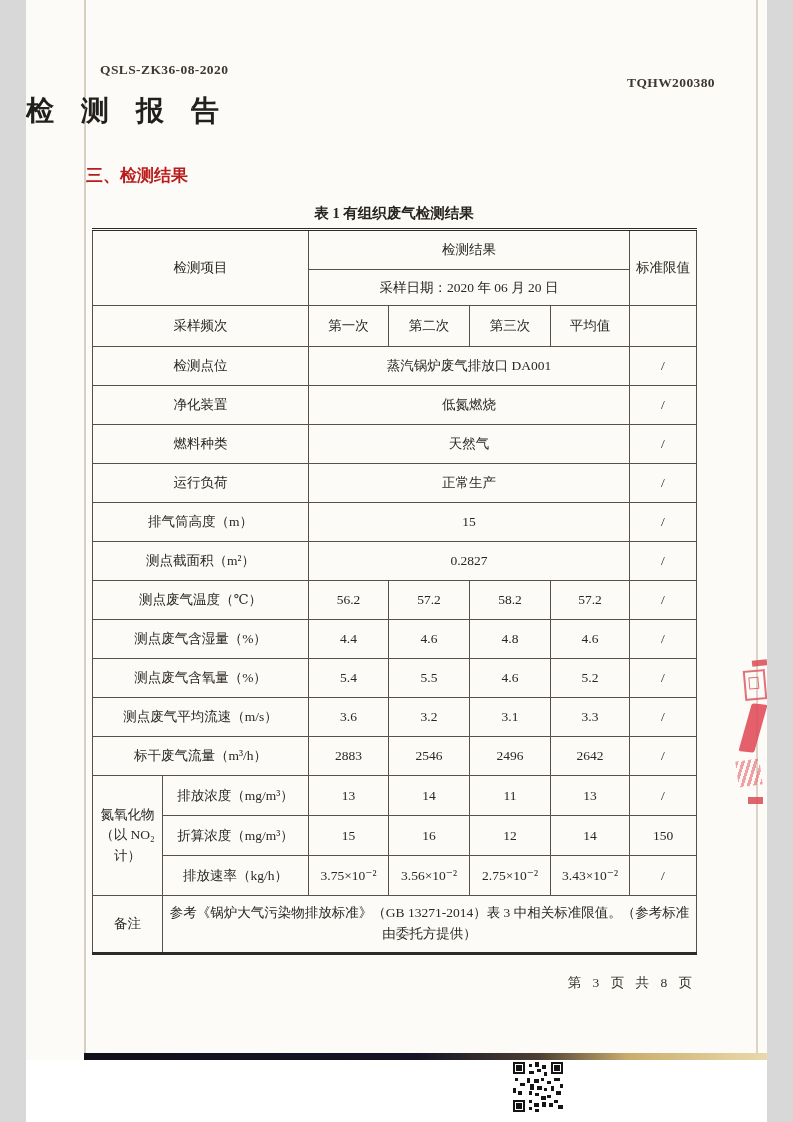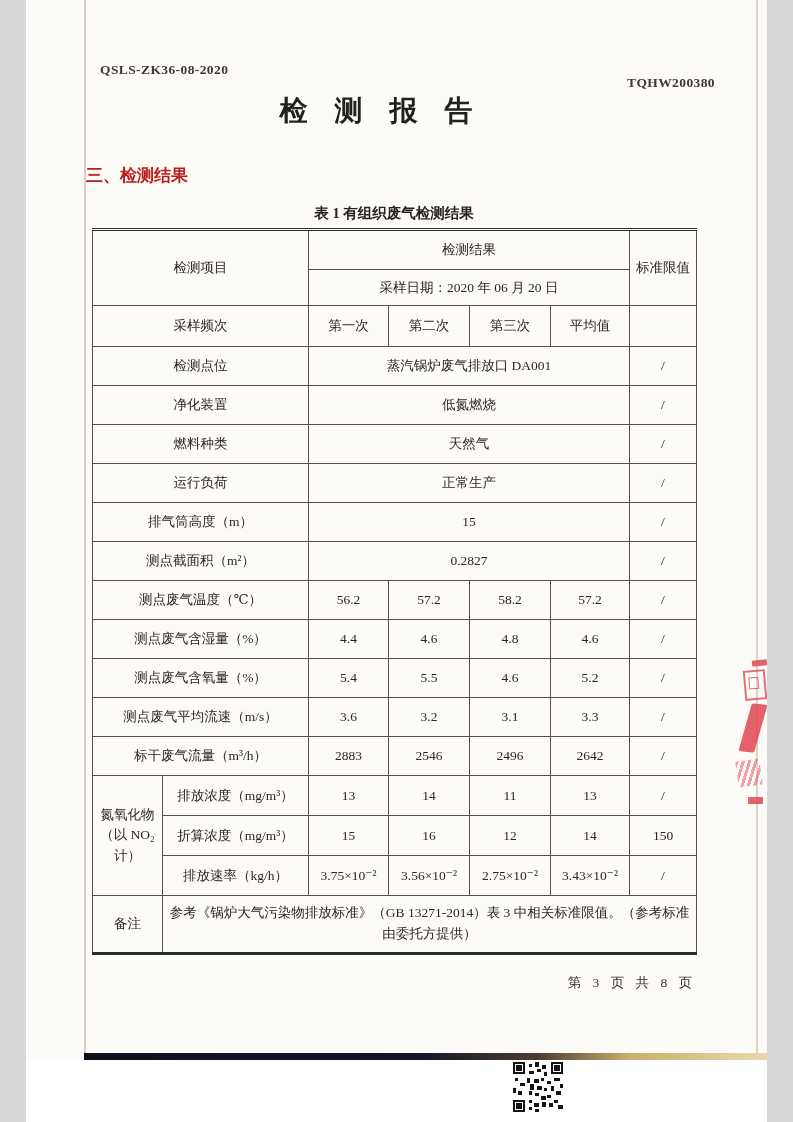--- a/index.html
+++ b/index.html
@@ -19,21 +19,21 @@
     position:absolute;left:58px;top:1053px;width:735px;height:7px;
     background:linear-gradient(to right,#10101c 0%,#141426 45%,#4d3f33 62%,#c9ad6d 74%,#e2cf9b 88%,#efe6c8 100%);
   }
   .watermark-bar{position:absolute;left:0;top:1060px;width:793px;height:62px;background:#ffffff;}
   .qr{position:absolute;left:487px;top:2px;}
   .wm-label{position:absolute;left:550px;top:12px;font-size:21px;letter-spacing:2px;color:#3d3d3d;
             font-family:"Liberation Sans","DejaVu Sans",sans-serif;}
   
   .code-left{position:absolute;left:74px;top:62px;font-size:13.5px;font-weight:600;color:#3f3832;letter-spacing:.4px;}
   .code-right{position:absolute;left:578px;top:75px;font-size:13.5px;font-weight:700;color:#3f3832;letter-spacing:.4px;margin-left:23px;}
-  .title{position:absolute;left:0;top:92px;width:710px;text-align:center;
+  .title{position:absolute;left:0;top:92px;width:710px;
          font-size:28px;font-weight:bold;letter-spacing:10px;color:#22201d;}
   .section{position:absolute;left:60px;top:164px;font-size:17px;font-weight:bold;color:#b91c1c;}
   .table-title{position:absolute;left:66px;top:204px;width:604px;text-align:center;
                font-size:14.5px;font-weight:bold;color:#26231f;}
   
   table.results{
     position:absolute;left:66px;top:228px;width:604px;
     border-collapse:collapse;table-layout:fixed;
     font-size:13.5px;color:#2b2723;
     border-top:3px double #2b2b2b;border-bottom:3px solid #2b2b2b;

